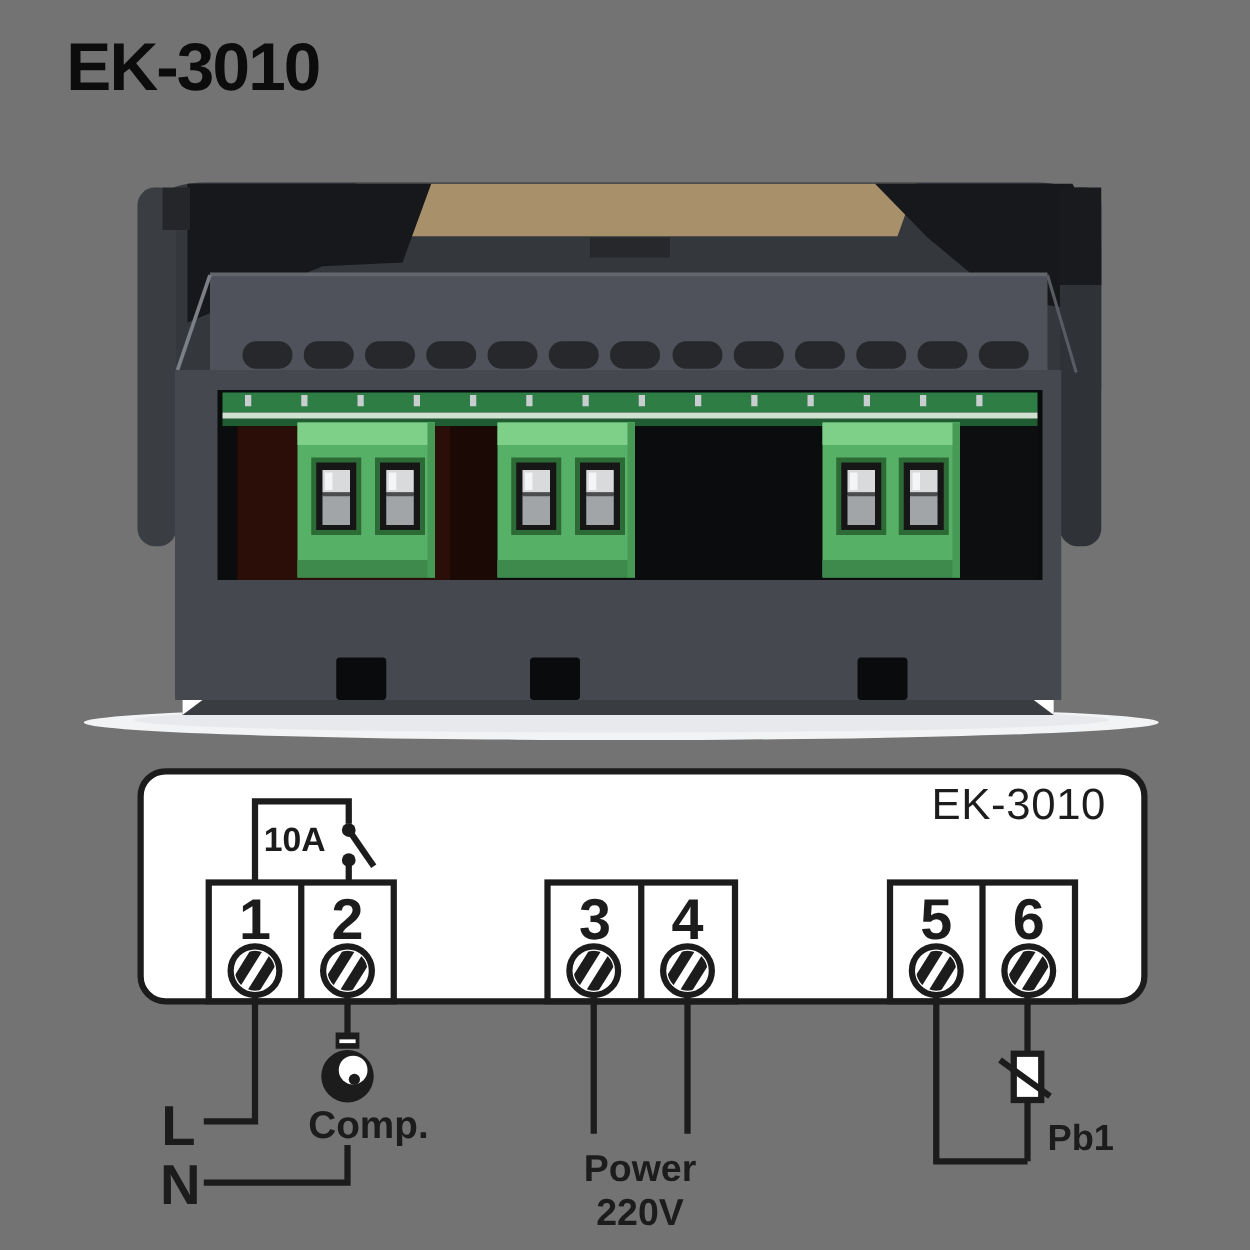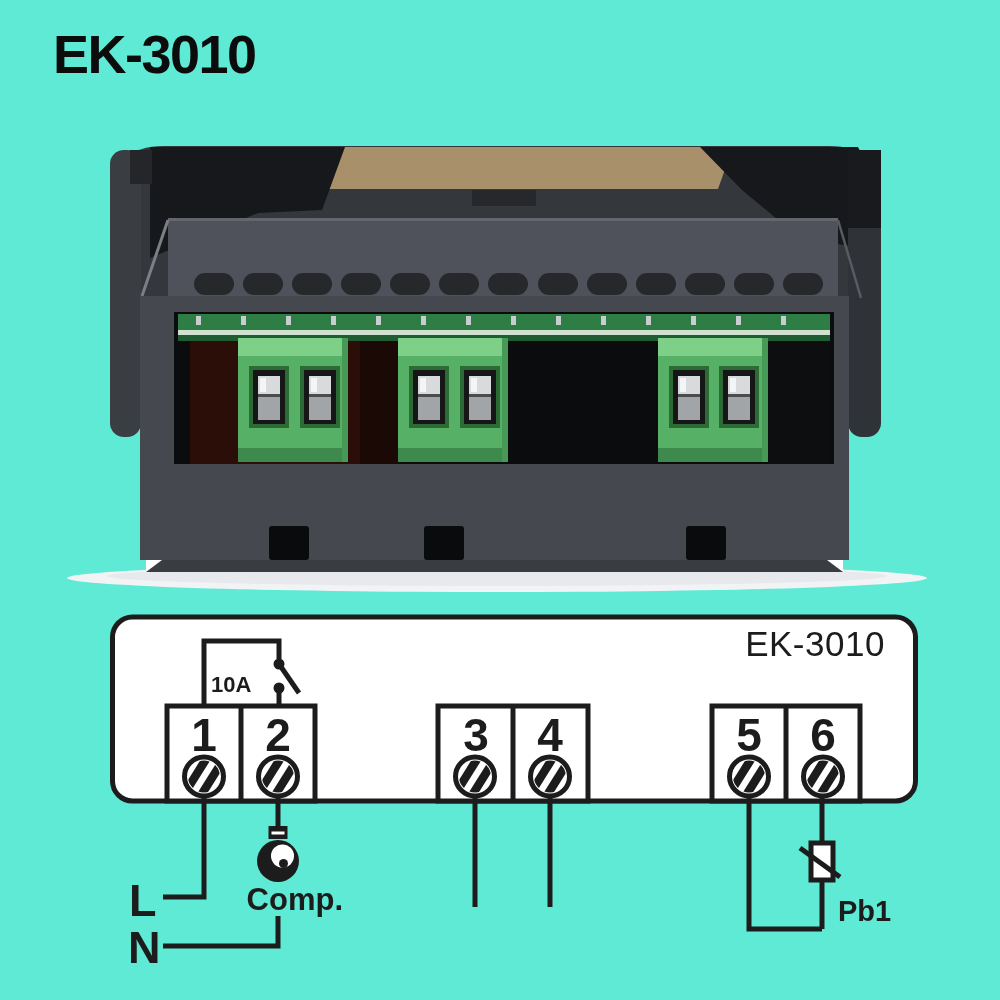--- a/index.html
+++ b/index.html
@@ -1,31 +1,31 @@
 <!DOCTYPE html>
 <html><head>
 <meta charset="utf-8">
 <style>
   html,body { margin:0; padding:0; background:#fff; }
   .stage {
-    position:relative; width:1000px; height:1000px; background:#5eead4;
+    position:relative; width:1000px; height:1000px; background:#737373;
     font-family:"Liberation Sans", sans-serif; overflow:hidden;
   }
   svg.scene { position:absolute; left:0; top:0; width:1000px; height:1000px; }
   .lbl { position:absolute; color:#1c1c1c; white-space:nowrap; }
   .title {
     position:absolute; left:53px; top:27px; margin:0;
     font-size:54px; font-weight:700; letter-spacing:-1.5px; color:#0c0c0c; line-height:1;
   }
   .model { left:740px; top:626px; width:150px; text-align:center;
            font-size:35px; font-weight:400; line-height:1; letter-spacing:0.5px; }
   .tnum  { top:712px; width:74px; text-align:center; font-size:46px; font-weight:700; line-height:1; }
   .tn1 { left:167px; } .tn2 { left:241px; } .tn3 { left:439px; }
   .tn4 { left:513px; } .tn5 { left:712px; } .tn6 { left:786px; }
-  .amp   { left:211px; top:674px; font-size:22px; font-weight:700; line-height:1; }
+  .amp   { left:211px; top:659px; font-size:27px; font-weight:700; line-height:1; }
   .lline { left:129px; top:878px; font-size:45px; font-weight:700; line-height:1; }
   .nline { left:128px; top:925px; font-size:45px; font-weight:700; line-height:1; }
   .comp  { left:213px; top:884px; width:130px; text-align:right; font-size:31px; font-weight:700; line-height:1; }
   .power { left:447px; top:918px; width:130px; text-align:center; font-size:30px; font-weight:700; line-height:35px; }
   .pb1   { left:838px; top:897px; font-size:29px; font-weight:700; line-height:1; }
 </style>
 </head>
 <body>
 
 <div class="stage">
@@ -292,15 +292,19 @@
   <div class="lbl tnum tn2">2</div>
   <div class="lbl tnum tn3">3</div>
   <div class="lbl tnum tn4">4</div>
   <div class="lbl tnum tn5">5</div>
   <div class="lbl tnum tn6">6</div>
 
   <div class="lbl lline">L</div>
   <div class="lbl nline">N</div>
   <div class="lbl comp">Comp.</div>
 
+  <div class="lbl power">
+    <span>Power</span><br>
+    <span>220V</span>
+  </div>
 
   <div class="lbl pb1">Pb1</div>
 </div>
 
 </body></html>

